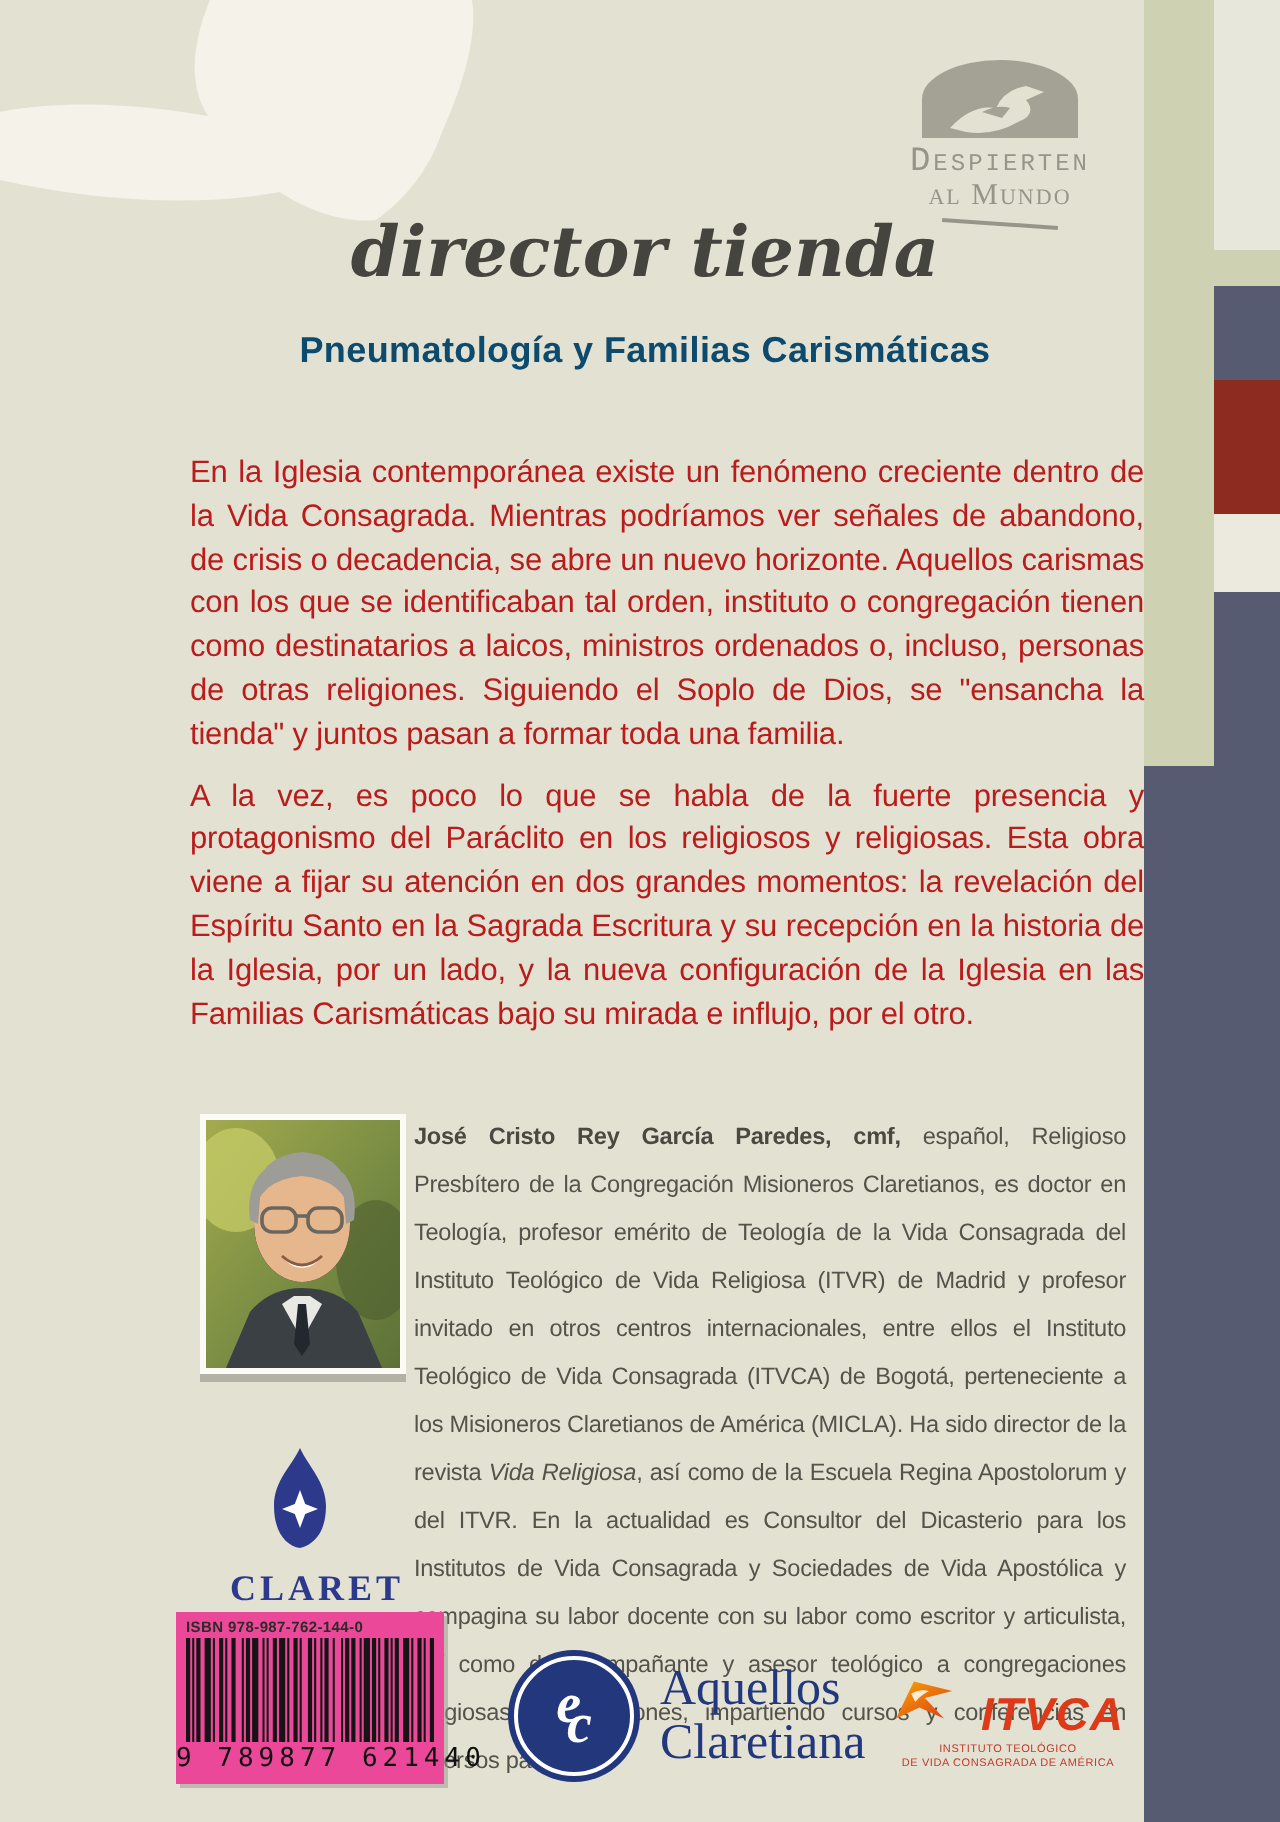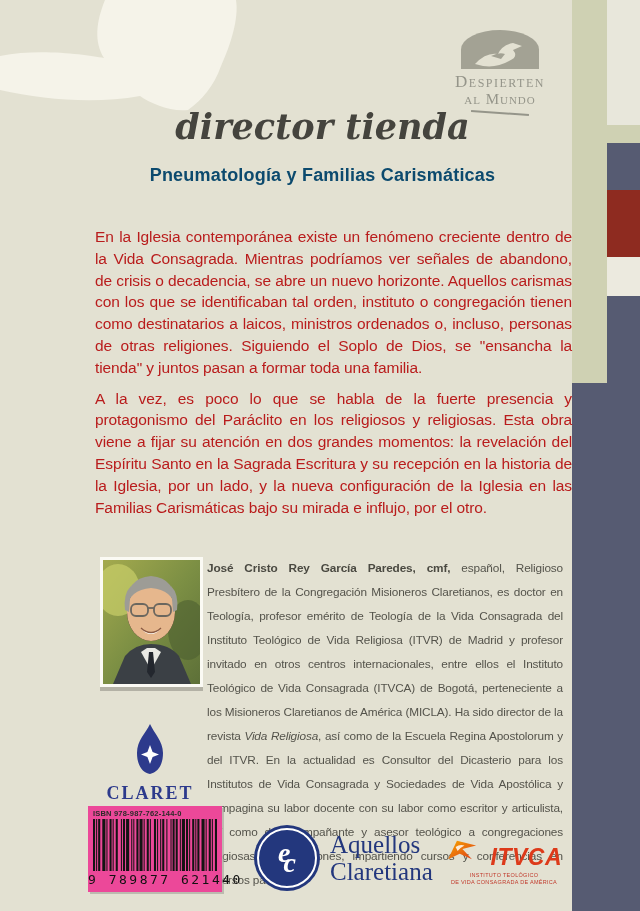--- a/index.html
+++ b/index.html
@@ -18,21 +18,21 @@
   .block-blue{left:572px;top:383px;width:68px;height:528px;background:#565b72;}
 
   
   .splash{left:0;top:0;}
 
   
   .brand{left:440px;top:30px;width:120px;text-align:center;color:#95958a;}
   .brand-arc{position:relative;width:78px;height:39px;margin:0 auto;background:#a3a294;
              border-radius:78px 78px 0 0 / 39px 39px 0 0;overflow:hidden;}
   .brand-arc svg{position:absolute;left:0;bottom:-2px;}
-  .brand-l1{font-family:Liberation Serif, serif;font-variant:small-caps;font-size:17px;
+  .brand-l1{font-family:Liberation Mono, monospace;font-variant:small-caps;font-size:17px;
             letter-spacing:1.5px;margin-top:3px;}
   .brand-l2{font-family:"Liberation Serif",serif;font-variant:small-caps;font-size:15px;
             letter-spacing:1px;margin-top:-1px;}
   .brand-stroke{width:58px;height:2px;background:#95958a;margin:4px auto 0;transform:rotate(4deg);}
 
   
   .title{left:55px;top:106px;width:535px;text-align:center;color:#45443e;
          font-family:"DejaVu Serif",serif;font-style:italic;font-weight:700;
          font-size:35px;line-height:41px;}
   .subtitle{left:55px;top:165px;width:535px;text-align:center;color:#0c4a6e;
@@ -46,21 +46,21 @@
   
   .photo{left:100px;top:557px;width:97px;height:124px;border:3px solid #fbfaf4;
          box-shadow:0 4px 0 rgba(120,120,110,0.45);overflow:hidden;}
   .bio{left:207px;top:556px;width:356px;color:#54534b;font-size:11.8px;line-height:24px;
        text-align:justify;letter-spacing:-0.15px;hyphens:auto;}
   .bio b{color:#4a4941;}
 
   
   .claret{left:98px;top:723px;width:104px;text-align:center;color:#2d3a8c;}
   .claret-name{font-family:"Liberation Serif",serif;font-weight:700;font-size:18px;
-               letter-spacing:2px;margin-top:4px;}
+               letter-spacing:2px;margin-top:4px;text-align:right;}
   .claret-tag{font-size:7.5px;font-weight:700;letter-spacing:0.8px;margin-top:1px;}
 
   
   .isbn-box{left:88px;top:806px;width:134px;height:86px;background:#ec4899;
             box-shadow:2px 2px 0 rgba(150,150,140,0.5);}
   .isbn-label{margin:3px 0 1px 5px;font-size:7.5px;font-weight:700;color:#2b2b28;letter-spacing:0.2px;}
   .isbn-bars{display:block;margin:0 5px;width:124px;height:52px;}
   .isbn-digits{text-align:center;font-family:"DejaVu Sans Mono",monospace;font-size:13px;
                color:#111;letter-spacing:2.5px;margin-top:1px;white-space:nowrap;}
 

